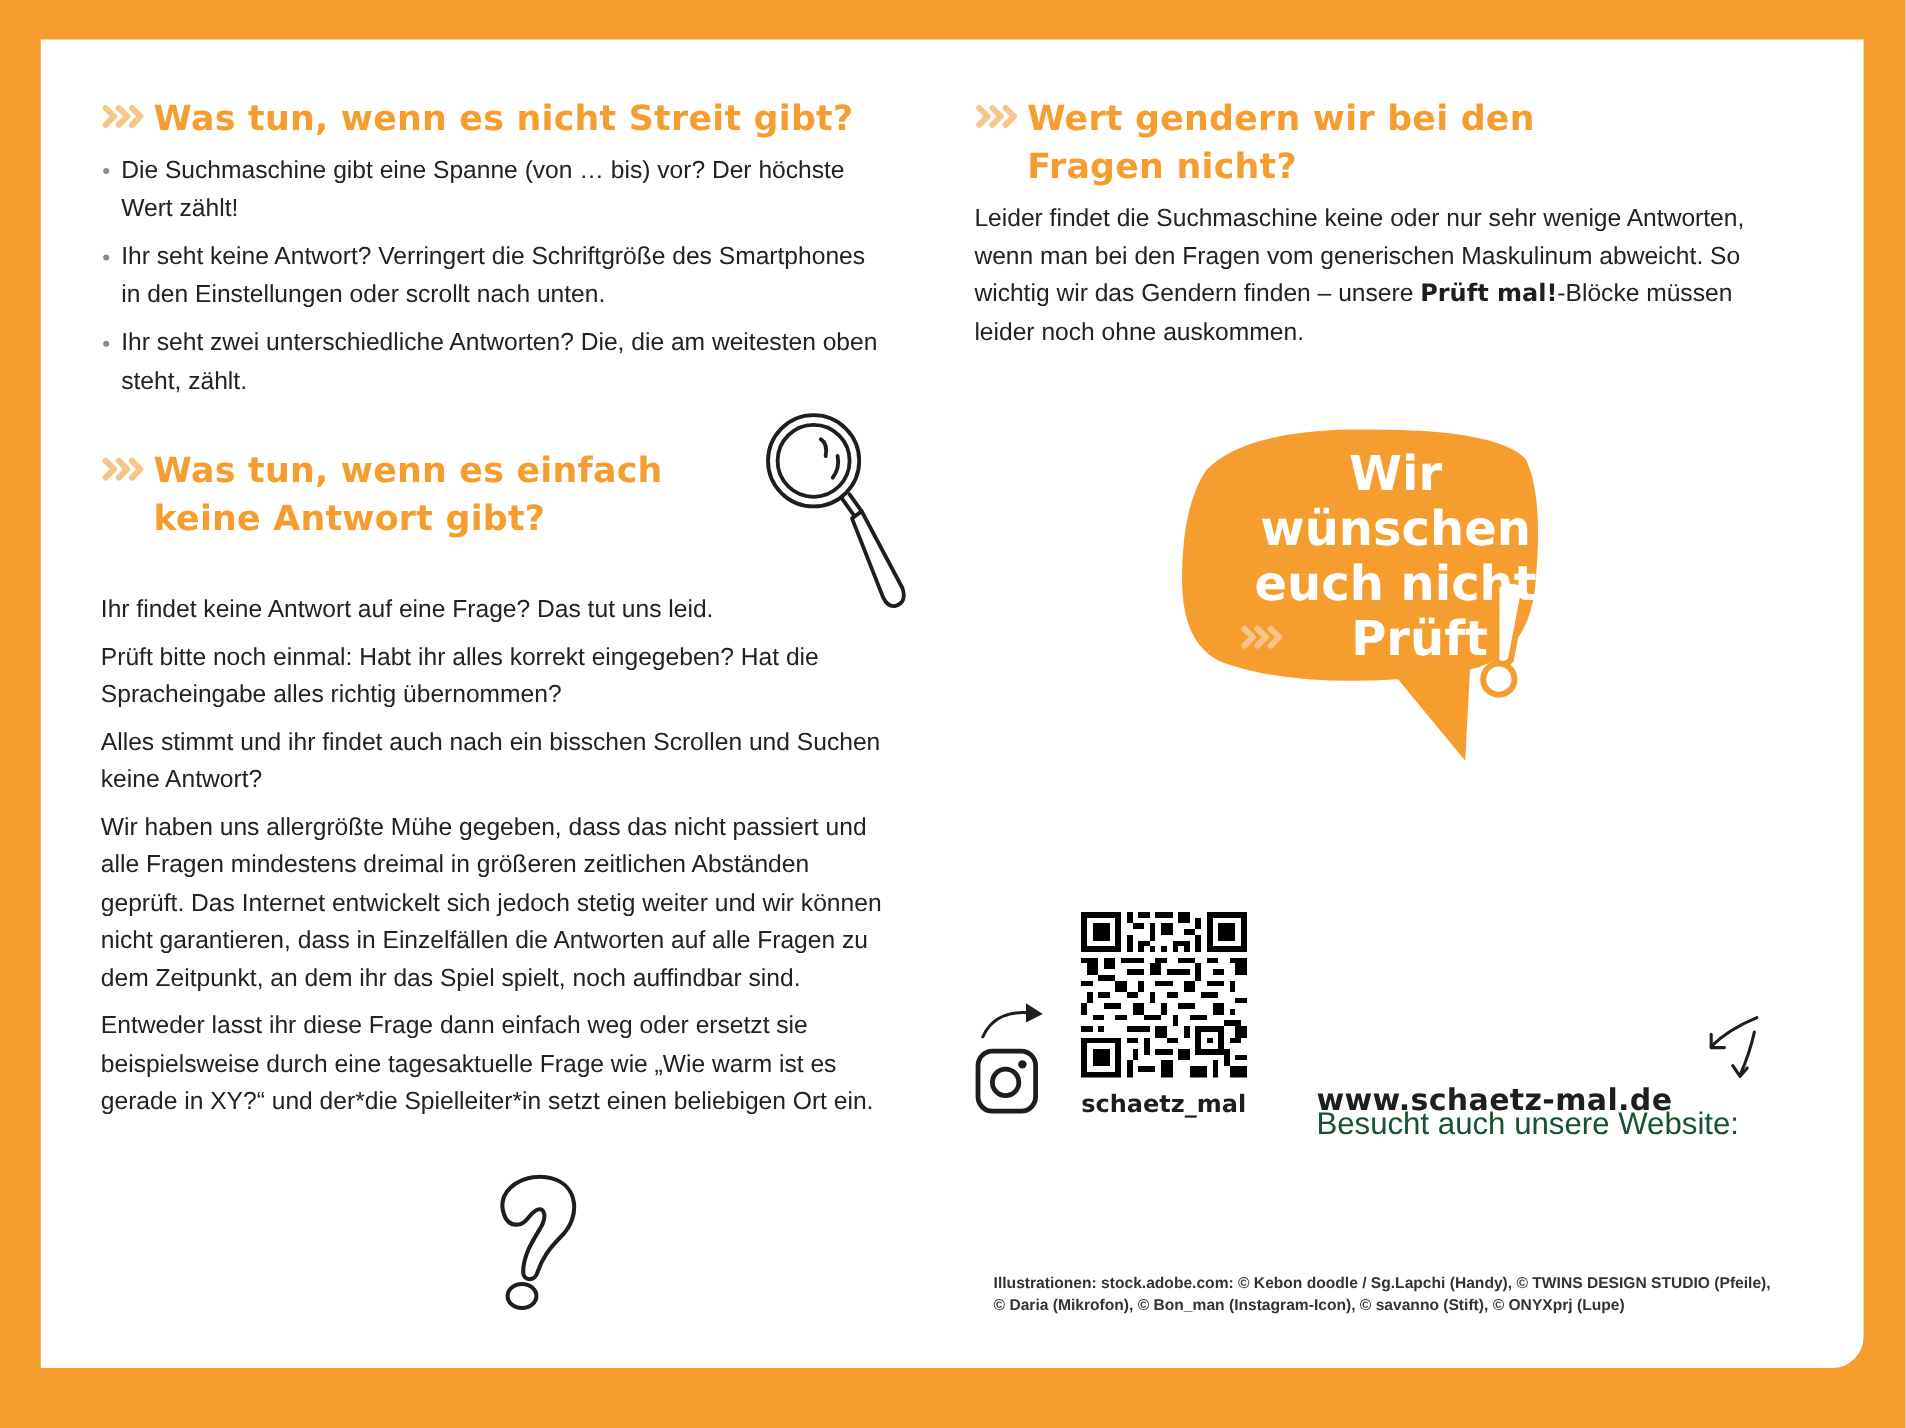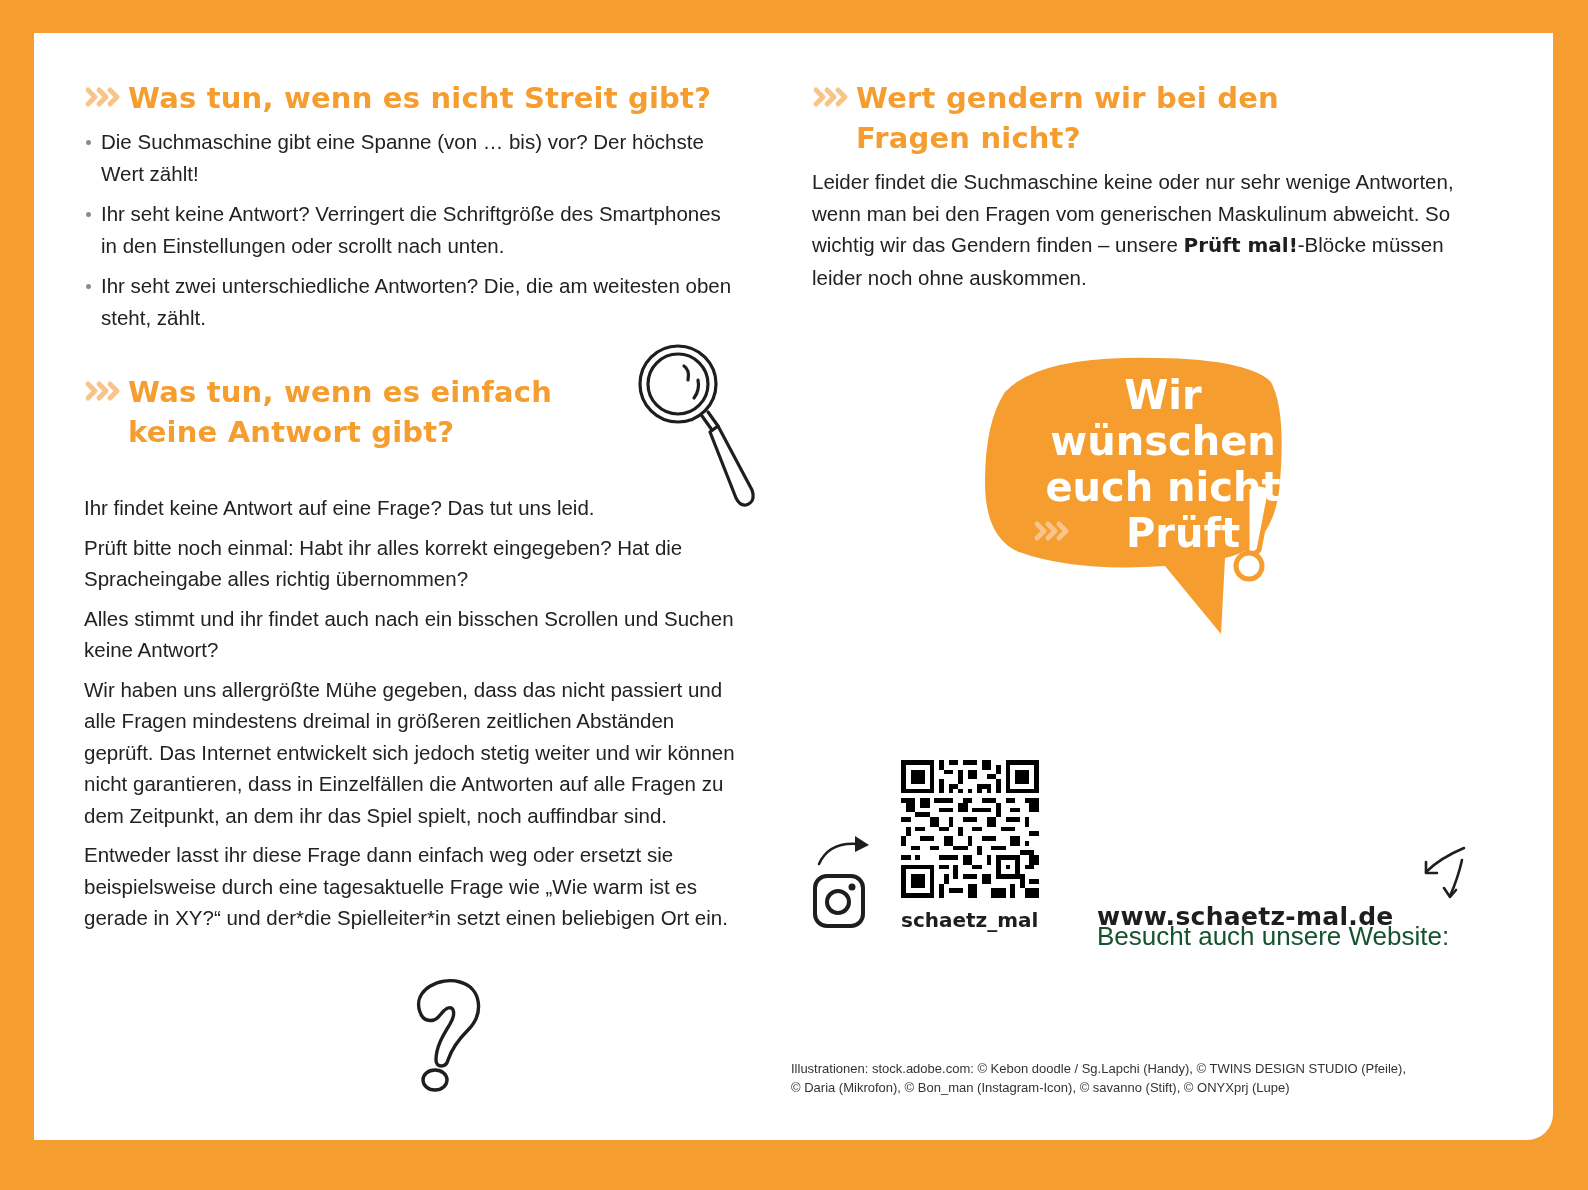--- a/index.html
+++ b/index.html
@@ -308,16 +308,16 @@
 
 <svg class="abs" style="left:1420px; top:846px;" width="50" height="56" viewBox="0 0 50 56">
   <g fill="none" stroke="#1e1e1e" stroke-width="2.6" stroke-linecap="round" stroke-linejoin="round">
     <path d="M 44 2 Q 20 12 6 26"></path>
     <path d="M 6 16 L 6 27 L 17 27"></path>
     <path d="M 42 14 Q 38 32 30 50"></path>
     <path d="M 24 42 L 30 51 L 36 44"></path>
   </g>
 </svg>
 
-<div class="abs credits" style="left:791px; top:1059px; width:700px;">
+<div class="abs credits" style="left:828px; top:1059px; width:700px;font-weight:bold;">
   <div>Illustrationen: stock.adobe.com: © Kebon doodle / Sg.Lapchi (Handy), © TWINS DESIGN STUDIO (Pfeile),</div>
   <div>© Daria (Mikrofon), © Bon_man (Instagram-Icon), © savanno (Stift), © ONYXprj (Lupe)</div>
 </div>
 
 </body></html>

